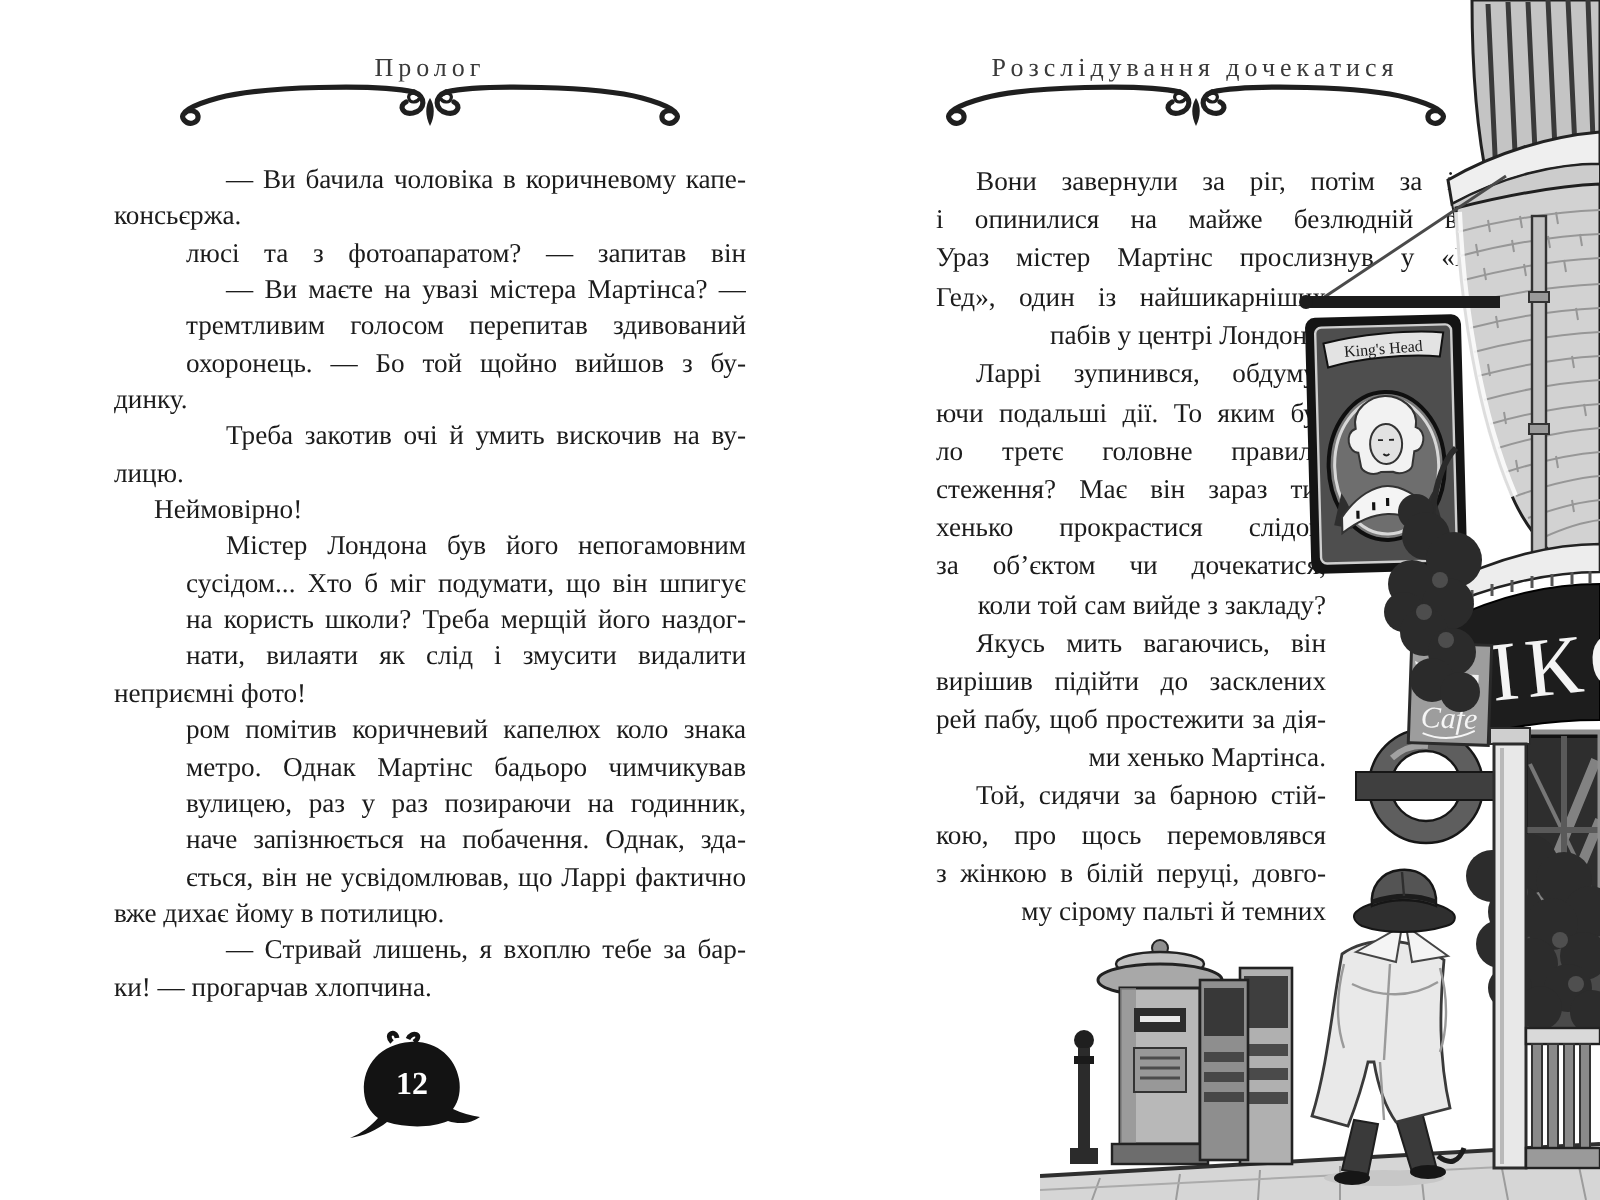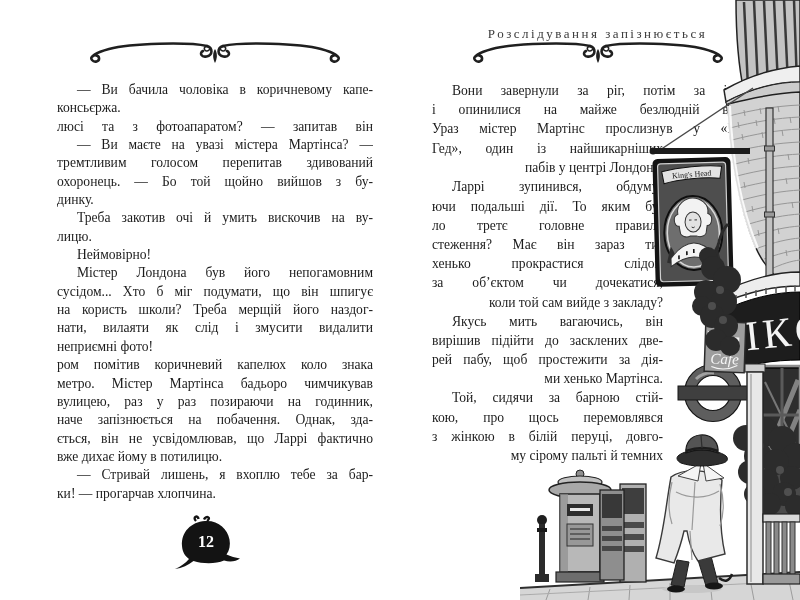--- a/index.html
+++ b/index.html
@@ -12,30 +12,31 @@
   .flourish{position:absolute;}
   .fl-left{left:77px;top:39px;}
   .fl-right{left:460px;top:39px;}
   .text-col{position:absolute;font-size:13.6px;color:#1c1c1c;}
   .left-col{left:57px;top:81px;width:316px;}
   .rwide-col{left:432px;top:81px;width:331px;}
   .rnarrow-col{left:432px;top:139px;width:231px;}
   .tline{white-space:normal;overflow:hidden;text-align:left;}
   .left-col .tline{line-height:18.35px;height:18.35px;}
   .rwide-col .tline,.rnarrow-col .tline{line-height:19.2px;height:19.2px;text-align:right;}
-  .tline.just{text-align:justify;text-align-last:justify;}
+  .tline.just{text-align:justify;text-align-last:justify;margin-left:36px;}
   .tline.ind{text-indent:20px;}
   .pagenum-hat{position:absolute;left:172px;top:514px;width:70px;height:58px;}
   .illustration{position:absolute;left:520px;top:0;width:280px;height:600px;pointer-events:none;}
 </style>
 </head>
 <body>
 
 <div class="book">
 
+  <div class="running-head rh-left">Пролог</div>
 
   <svg class="flourish fl-left" width="276" height="24" viewBox="0 0 276 24">
     <g stroke="#1f1f1f" stroke-width="2.6" fill="none" stroke-linecap="round">
       <path d="M130,7 C112,3 54,4 32,10 C19,13.5 12,17.5 15,21 C17.5,24 22.5,22.5 22,19 C21.5,16 17,15.5 15.5,17.5"></path>
       <path d="M130,7 C136,9 136,16 129.5,17.5 C124.5,18.5 122,14 126,12"></path>
       <path d="M146,7 C164,3 222,4 244,10 C257,13.5 264,17.5 261,21 C258.5,24 253.5,22.5 254,19 C254.5,16 259,15.5 260.5,17.5"></path>
       <path d="M146,7 C140,9 140,16 146.5,17.5 C151.5,18.5 154,14 150,12"></path>
     </g>
     <path d="M138,10 C135.5,14 135.5,19 138,24 C140.5,19 140.5,14 138,10 Z" fill="#1f1f1f"></path>
     <path d="M133,9 C130,6.5 126.5,7.5 127.5,10.5 C128.3,12.8 131.8,12.3 132.8,10" fill="none" stroke="#1f1f1f" stroke-width="1.6"></path>
@@ -52,38 +53,38 @@
       <div class="tline">динку.</div>
       <div class="tline just ind">Треба закотив очі й умить вискочив на ву-</div>
       <div class="tline">лицю.</div>
       <div class="tline ind">Неймовірно!</div>
       <div class="tline just ind">Містер Лондона був його непогамовним</div>
       <div class="tline just">сусідом... Хто б міг подумати, що він шпигує</div>
       <div class="tline just">на користь школи? Треба мерщій його наздог-</div>
       <div class="tline just">нати, вилаяти як слід і змусити видалити</div>
       <div class="tline">неприємні фото!</div>
       <div class="tline just">ром помітив коричневий капелюх коло знака</div>
-      <div class="tline just">метро. Містер Мартінса бадьоро чимчикував</div>
+      <div class="tline just">метро. Однак Мартінс бадьоро чимчикував</div>
       <div class="tline just">вулицею, раз у раз позираючи на годинник,</div>
       <div class="tline just">наче запізнюється на побачення. Однак, зда-</div>
       <div class="tline just">ється, він не усвідомлював, що Ларрі фактично</div>
       <div class="tline">вже дихає йому в потилицю.</div>
       <div class="tline just ind">— Стривай лишень, я вхоплю тебе за бар-</div>
       <div class="tline">ки! — прогарчав хлопчина.</div>
     </div>
 
   <div class="pagenum-hat">
     <svg width="70" height="58" viewBox="0 0 70 58">
       <path d="M33,7 C19,8 9,18 10,32 C10.5,38 13,42 17,45 C13.5,49 9,52.5 3,55 C10,54 16.5,51 21.5,47 C31,50 44,50 52,46.5 C58,48.5 64,47.5 68,44.5 C63.5,43.8 58.5,42.5 54.5,40.5 C57.5,36.5 58.5,31 57.5,25.5 C55.5,14.5 46,6 33,7 Z" fill="#131313"></path>
       <path d="M24,7 C20,3 26,0.5 26.5,5 M32,5.5 C34,1 40,3.5 35,7" stroke="#131313" stroke-width="2.4" fill="none"></path>
       <text x="34" y="33" text-anchor="middle" font-family="Liberation Serif, serif" font-size="16" font-weight="bold" fill="#ffffff">12</text>
     </svg>
   </div>
 
-  <div class="running-head rh-right">Розслідування запізнюється</div>
+  <div class="running-head rh-right">Розслідування дочекатися</div>
 
   <svg class="flourish fl-right" width="276" height="24" viewBox="0 0 276 24">
     <g stroke="#1f1f1f" stroke-width="2.6" fill="none" stroke-linecap="round">
       <path d="M130,7 C112,3 54,4 32,10 C19,13.5 12,17.5 15,21 C17.5,24 22.5,22.5 22,19 C21.5,16 17,15.5 15.5,17.5"></path>
       <path d="M130,7 C136,9 136,16 129.5,17.5 C124.5,18.5 122,14 126,12"></path>
       <path d="M146,7 C164,3 222,4 244,10 C257,13.5 264,17.5 261,21 C258.5,24 253.5,22.5 254,19 C254.5,16 259,15.5 260.5,17.5"></path>
       <path d="M146,7 C140,9 140,16 146.5,17.5 C151.5,18.5 154,14 150,12"></path>
     </g>
     <path d="M138,10 C135.5,14 135.5,19 138,24 C140.5,19 140.5,14 138,10 Z" fill="#1f1f1f"></path>
     <path d="M133,9 C130,6.5 126.5,7.5 127.5,10.5 C128.3,12.8 131.8,12.3 132.8,10" fill="none" stroke="#1f1f1f" stroke-width="1.6"></path>

